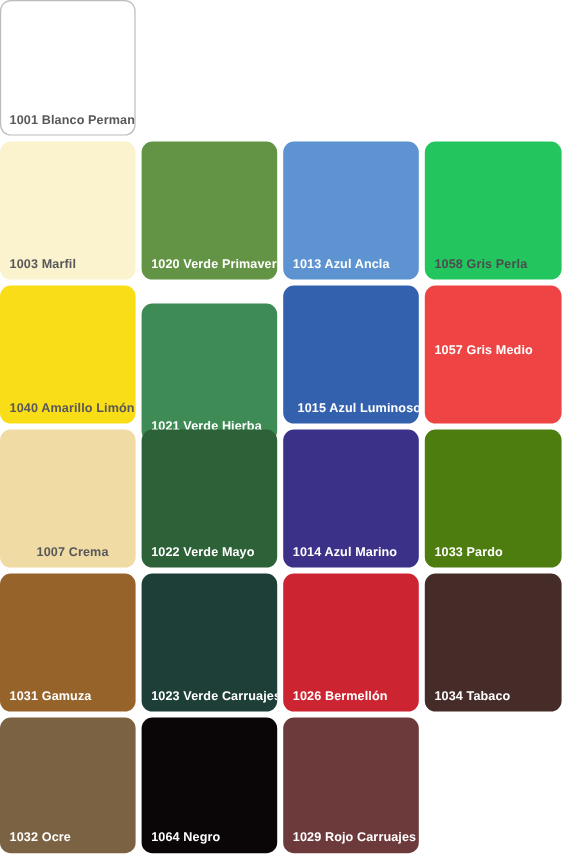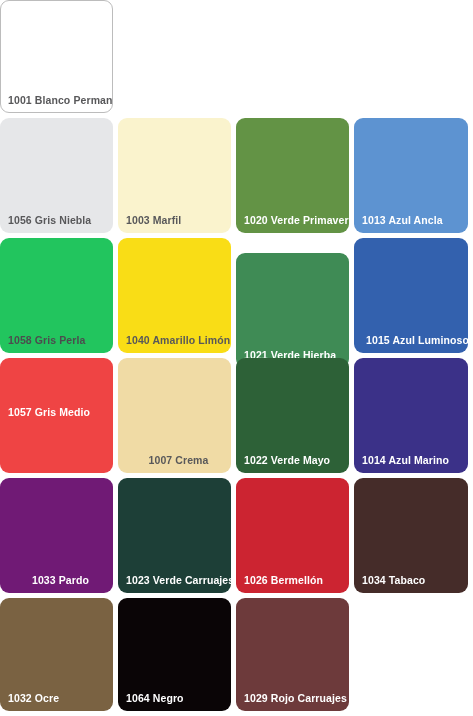--- a/index.html
+++ b/index.html
@@ -67,25 +67,20 @@
 <div id="palette-grid">
     <div class="swatch-cell">
       <div class="swatch outlined" style="background: rgb(255, 255, 255);">
         <span class="swatch-label" style="color: rgb(88, 88, 90);">1001 Blanco Permanente</span>
       </div>
     </div>
     <div class="swatch-cell empty-cell"></div>
     <div class="swatch-cell empty-cell"></div>
     <div class="swatch-cell empty-cell"></div>
     <div class="swatch-cell">
-      <div class="swatch" style="background: rgb(230, 231, 233);">
-        <span class="swatch-label" style="color: rgb(88, 88, 90);">1056 Gris Niebla</span>
-      </div>
-    </div>
-    <div class="swatch-cell">
       <div class="swatch" style="background: rgb(250, 243, 205);">
         <span class="swatch-label" style="color: rgb(88, 88, 90);">1003 Marfil</span>
       </div>
     </div>
     <div class="swatch-cell">
       <div class="swatch" style="background: rgb(99, 147, 69);">
         <span class="swatch-label" style="color: rgb(255, 255, 255);">1020 Verde Primavera</span>
       </div>
     </div>
     <div class="swatch-cell">
@@ -127,22 +122,27 @@
       <div class="swatch" style="background: rgb(45, 97, 55);">
         <span class="swatch-label" style="color: rgb(255, 255, 255);">1022 Verde Mayo</span>
       </div>
     </div>
     <div class="swatch-cell">
       <div class="swatch" style="background: rgb(59, 49, 136);">
         <span class="swatch-label" style="color: rgb(255, 255, 255);">1014 Azul Marino</span>
       </div>
     </div>
     <div class="swatch-cell">
-      <div class="swatch" style="background: #701a75; text-align: center;">
+      <div class="swatch" style="background: #4d7c0f;">
         <span class="swatch-label" style="color: rgb(255, 255, 255);">1033 Pardo</span>
+      </div>
+    </div>
+    <div class="swatch-cell">
+      <div class="swatch" style="background: rgb(150, 99, 43);">
+        <span class="swatch-label" style="color: rgb(255, 255, 255);">1031 Gamuza</span>
       </div>
     </div>
     <div class="swatch-cell">
       <div class="swatch" style="background: rgb(29, 63, 55);">
         <span class="swatch-label" style="color: rgb(255, 255, 255);">1023 Verde Carruajes</span>
       </div>
     </div>
     <div class="swatch-cell">
       <div class="swatch" style="background: rgb(204, 36, 49);">
         <span class="swatch-label" style="color: rgb(255, 255, 255);">1026 Bermellón</span>

